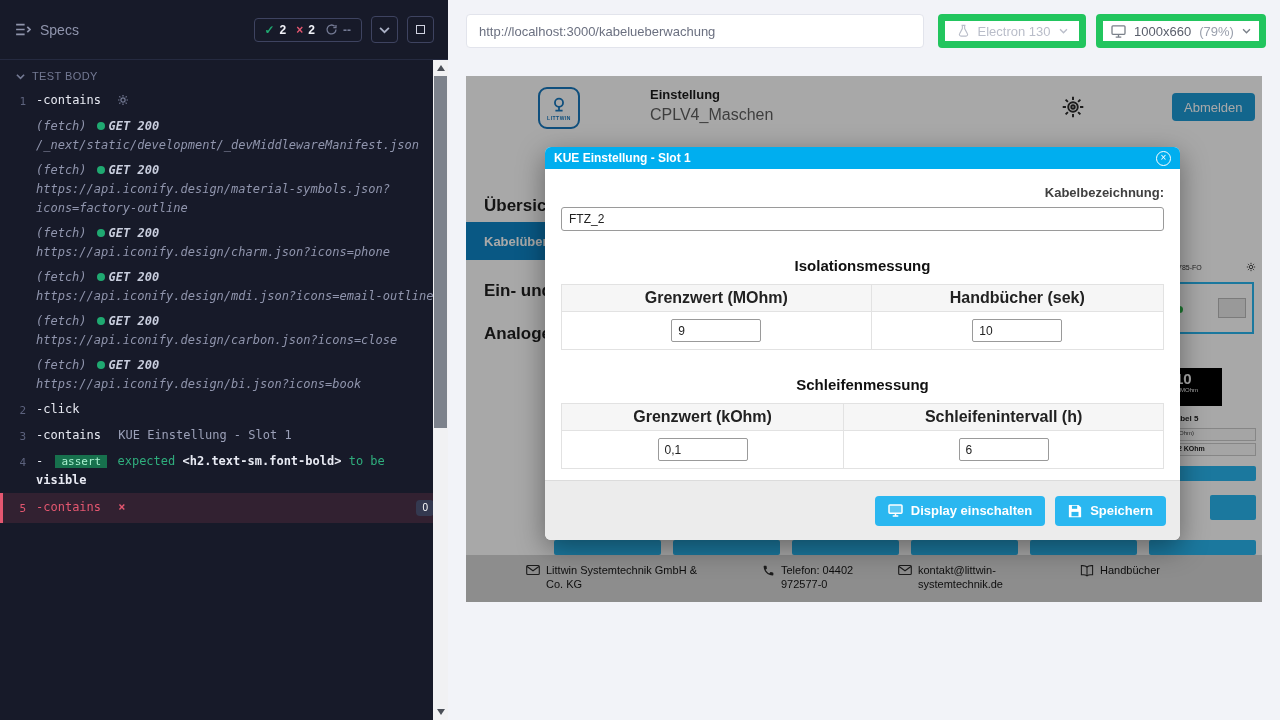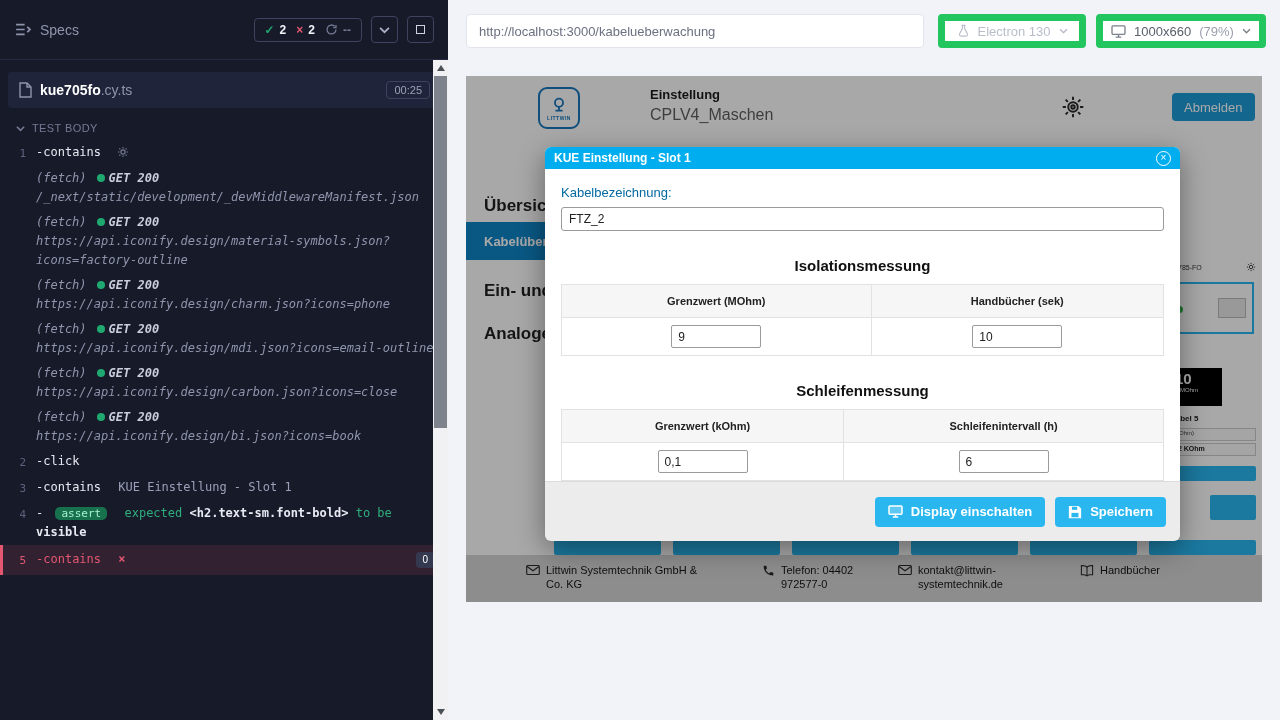--- a/index.html
+++ b/index.html
@@ -35,21 +35,21 @@
   .cname { color:#e8eaf3; }
   .cname::before { content:"-"; color:#e8eaf3; }
   .carg { color:#9ba0b8; margin-left:10px; }
   .gear-sm { margin-left:9px; color:#747a94; display:inline-block; vertical-align:-2px; }
   .fline { display:block; font-style:italic; color:#9095ad; }
   .fdot { display:inline-block; width:8px; height:8px; border-radius:50%; background:#1fa971; margin:0 4px 0 10px; }
   .fstatus { font-weight:bold; color:#c9cede;text-align:right; }
   .furl { display:block; font-style:italic; color:#9095ad; overflow-wrap:break-word; word-break:break-word; line-height:19px; }
   .assert-line { color:#2fae7d; }
   .assert-line::before { content:"-"; color:#e8eaf3; margin-right:5px; }
-  .assert-badge { background:#17714d; color:#a9f0cf; border-radius:5px; padding:0 6px; font-size:11px; margin-right:10px; }
+  .assert-badge { background:#17714d; color:#a9f0cf; border-radius:0; padding:0 6px; font-size:11px; margin-right:3px; }
   .assert-strong { color:#e8eaf3; font-weight:bold; }
   .crow.failed { background:rgba(228,87,112,0.13); border-left:3px solid #e45770; padding-top:5px; padding-bottom:5px; }
   .crow.failed .num { color:#e45770; width:33px; }
   .crow.failed .cname, .crow.failed .cname::before { color:#e45770; }
   .fail-x { color:#e45770; font-weight:bold; margin-left:10px; }
   .count-badge { margin-left:auto; background:#343950; color:#fff; border-radius:4px; font-size:10px; line-height:16px; height:16px; padding:0 6px; align-self:center; font-family:"Liberation Sans",sans-serif; }
 
   
   .sb-scroll { position:absolute; left:433px; top:60px; width:15px; height:660px; background:#f1f1f3; z-index:4; }
   .sb-arrow { position:absolute; left:0; width:15px; height:14px; display:flex; align-items:center; justify-content:center; cursor:pointer; }
@@ -105,25 +105,25 @@
   .f1 { left:60px; width:178px; } .f2 { left:296px; width:112px; } .f3 { left:432px; width:128px; } .f4 { left:614px; width:120px; }
 
   .overlay { position:absolute; inset:0; background:rgba(0,0,0,0.34); z-index:5; }
 
   
   .modal { position:absolute; left:79px; top:71px; width:635px; height:393px; background:#fff; border-radius:6px; box-shadow:0 8px 28px rgba(0,0,0,0.4); z-index:10; display:flex; flex-direction:column; }
   .modal-head { height:22px; flex:none; background:#00aeef; border-radius:6px 6px 0 0; display:flex; align-items:center; padding:0 9px; color:#fff; }
   .modal-title { font-size:12px; font-weight:bold; flex:1; }
   .modal-close { width:15px; height:15px; border:1.5px solid #fff; border-radius:50%; display:flex; align-items:center; justify-content:center; font-size:10px; line-height:1; cursor:pointer; color:#fff; }
   .modal-body { flex:1; padding:12px 16px 0; }
-  .field-label { display:block; font-size:13px; font-weight:normal; color:#0369a1; margin:4px 0 7px; }
+  .field-label { display:block; font-size:13px; font-weight:bold; color:#404040; margin:4px 0 7px;text-align:right; }
   .name-input { width:100%; height:24px; border:1px solid #9a9a9a; border-radius:3px; font-size:12px; padding:0 7px; color:#222; font-family:"Liberation Sans",sans-serif; }
   .msec { text-align:center; font-size:15px; font-weight:bold; color:#111; margin:26px 0 10px; }
   .mtable { width:100%; border-collapse:collapse; }
-  .mtable th { background:#f6f6f6; border:1px solid #e2e2e2; font-size:11px; font-weight:bold; height:33px; color:#222; }
+  .mtable th { background:#f6f6f6; border:1px solid #e2e2e2; font-size:16px; font-weight:bold; height:27px; color:#222; }
   .mtable td { border:1px solid #e2e2e2; height:38px; text-align:center; }
   .cell-input { width:90px; height:23px; border:1px solid #9a9a9a; border-radius:2px; font-size:12px; padding:0 6px; color:#222; font-family:"Liberation Sans",sans-serif; }
   .modal-foot { height:60px; flex:none; background:#ececec; border-top:1px solid #dcdcdc; border-radius:0 0 6px 6px; display:flex; align-items:center; justify-content:flex-end; gap:10px; padding:0 14px; }
   .btn-cyan { background:#2ab7f0; color:#fff; font-size:13px; font-weight:bold; height:30px; padding:4px 13px; border:none; border-radius:4px; display:flex; align-items:center; gap:8px; cursor:pointer; font-family:"Liberation Sans",sans-serif; }
 </style>
 </head>
 <body>
 
 <aside class="sidebar">
   <header class="rep-head">
@@ -155,28 +155,20 @@
     <button class="icon-btn">
       <svg width="11" height="8" viewBox="0 0 10 7" fill="none" stroke="#aab0c5" stroke-width="1.6">
           <path d="M1 1.5l4 4 4-4"></path>
         </svg>
     </button>
     <button class="icon-btn">
       <span class="stop-sq"></span>
     </button>
   </header>
 
-  <div class="spec-row">
-    <svg width="14" height="16" viewBox="0 0 14 16" fill="none" stroke="#8f94ab" stroke-width="1.4">
-        <path d="M2 1h7l4 4v10H2z"></path>
-        <path d="M9 1v4h4"></path>
-      </svg>
-    <span class="spec-name"><b>kue705fo</b><span class="ext">.cy.ts</span></span>
-    <span class="time-badge">00:25</span>
-  </div>
 
   <div class="tb-head">
     <svg width="9" height="7" viewBox="0 0 10 7" fill="none" stroke="#747a94" stroke-width="1.8">
         <path d="M1 1.5l4 4 4-4"></path>
       </svg>
     <span>TEST BODY</span>
   </div>
 
   <div class="cmd-list">
 

